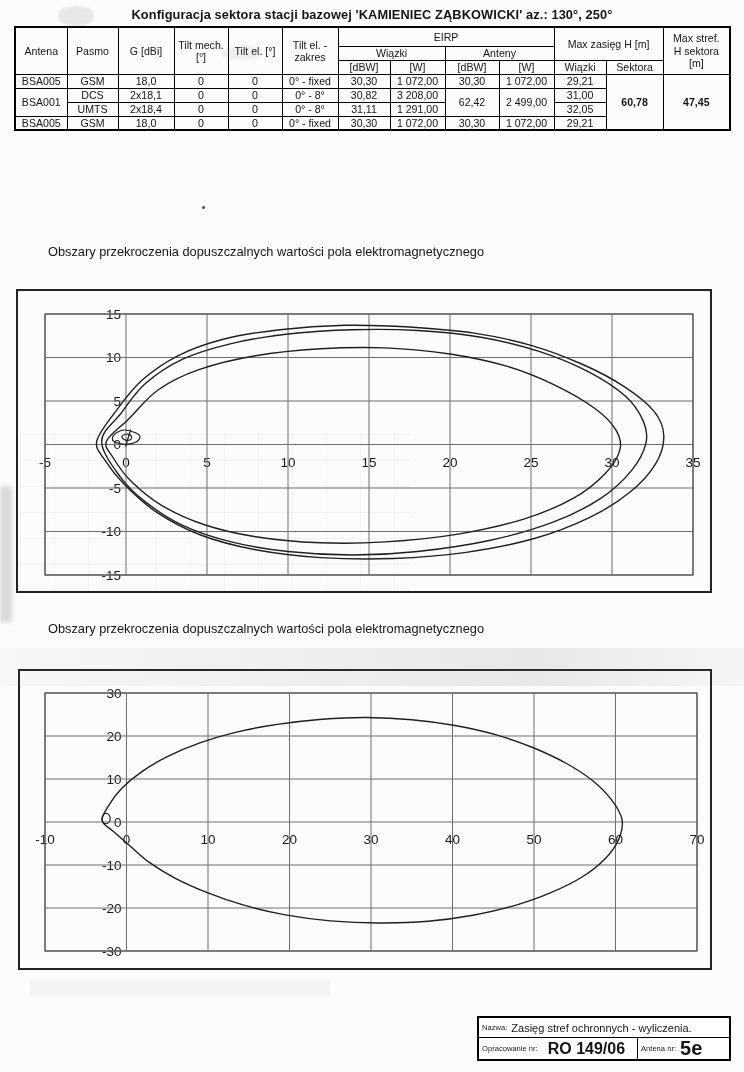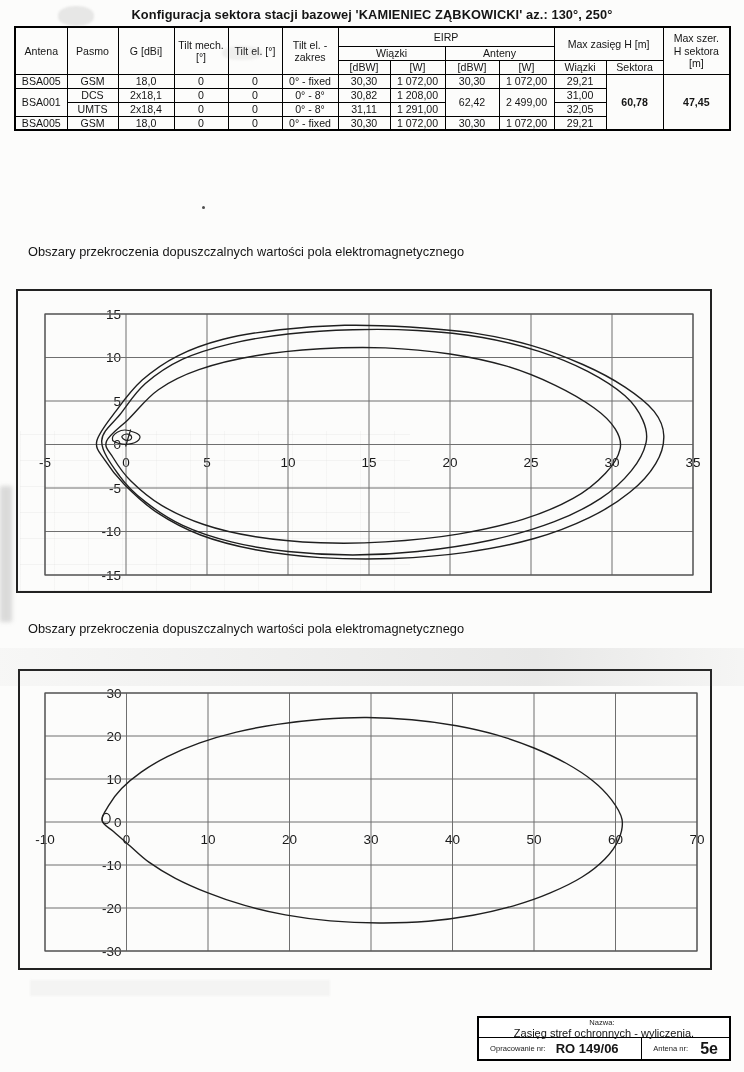--- a/index.html
+++ b/index.html
@@ -22,43 +22,43 @@
   .cfg-table th,.cfg-table td{
     border:1px solid #000;text-align:center;vertical-align:middle;
     padding:0 1px;font-weight:400;line-height:1.15;
   }
   .cfg-table thead tr.h1{height:19px;}
   .cfg-table thead tr.h2{height:14px;}
   .cfg-table thead tr.h3{height:14px;}
   .cfg-table tbody tr{height:14px;margin-top:44px;}
   .pre{white-space:pre-line;}
   
-  .caption{position:absolute;left:28px;font-size:12.8px;line-height:17px;}
+  .caption{position:absolute;left:48px;font-size:12.8px;line-height:17px;}
   .caption-1{top:243px;}
   .caption-2{top:620px;}
   
   .chart-box{position:absolute;border:2px solid #222;background:transparent;}
   .chart-box-1{left:16px;top:289px;width:692px;height:300px;}
   .chart-box-2{left:18px;top:669px;width:690px;height:297px;}
   .chart-box svg{position:absolute;left:0;top:0;z-index:2;}
   svg text{font-family:"Liberation Sans",sans-serif;}
   
   .title-block{
     position:absolute;left:477px;top:1016px;width:250px;
     border:2px solid #000;background:#fff;font-size:7.6px;
   }
-  .tb-row1{display:flex;align-items:center;height:19px;border-bottom:1.5px solid #000;padding:0 3px;flex-direction:column;}
+  .tb-row1{display:flex;align-items:center;height:19px;border-bottom:1.5px solid #000;padding:0 3px;}
   .tb-row2{display:flex;height:21px;}
-  .tb-cell{display:flex;align-items:center;padding:0 11px;}
+  .tb-cell{display:flex;align-items:center;padding:0 3px;}
   .tb-cell-left{width:152px;border-right:1.5px solid #000;}
   .tb-cell-right{flex:1;}
   .tb-label{color:#222;margin-right:4px;white-space:nowrap;}
   .tb-value-name{font-size:11px;font-weight:normal;white-space:nowrap;}
-  .tb-value-opr{font-size:13px;font-weight:bold;margin-left:6px;white-space:nowrap;}
-  .tb-value-rys{font-size:16px;font-weight:bold;margin-left:8px;white-space:nowrap;}
+  .tb-value-opr{font-size:16px;font-weight:bold;margin-left:6px;white-space:nowrap;}
+  .tb-value-rys{font-size:20px;font-weight:bold;white-space:nowrap;}
   
   .stray-dot{position:absolute;left:202px;top:206px;width:3px;height:3px;background:#4e4e4e;border-radius:50%;}
   .artifact{position:absolute;pointer-events:none;z-index:1;}
   .smudge-a{left:58px;top:6px;width:36px;height:20px;background:rgba(125,125,125,.16);border-radius:45%;filter:blur(1px);}
   .smudge-b{left:222px;top:46px;width:40px;height:14px;background:rgba(125,125,125,.10);border-radius:45%;filter:blur(1px);}
   .edge-strip{left:0;top:486px;width:12px;height:136px;background:rgba(130,130,130,.28);filter:blur(2px);}
   .band-mid{left:0;top:648px;width:744px;height:38px;
     background:linear-gradient(90deg,rgba(120,120,120,.04),rgba(110,110,110,.14) 72%,rgba(120,120,120,.05));}
   .ghost-grid{
     left:2px;top:140px;width:390px;height:160px;opacity:.5;
@@ -103,21 +103,21 @@
         <th rowspan="3">Antena</th>
         <th rowspan="3">Pasmo</th>
         <th rowspan="3">G [dBi]</th>
         <th rowspan="3" class="pre">Tilt mech.
 [°]</th>
         <th rowspan="3">Tilt el. [°]</th>
         <th rowspan="3" class="pre">Tilt el. -
 zakres</th>
         <th colspan="4">EIRP</th>
         <th colspan="2" rowspan="2">Max zasięg H [m]</th>
-        <th rowspan="3" class="pre">Max szer.
+        <th rowspan="3" class="pre">Max stref.
 H sektora
 [m]</th>
       </tr>
       <tr class="h2">
         <th colspan="2">Wiązki</th>
         <th colspan="2">Anteny</th>
       </tr>
       <tr class="h3">
         <th>[dBW]</th>
         <th>[W]</th>
@@ -144,21 +144,21 @@
         <td rowspan="4" style="font-weight:bold">47,45</td>
       </tr>
       <tr>
         <td rowspan="2">BSA001</td>
         <td>DCS</td>
         <td>2x18,1</td>
         <td>0</td>
         <td>0</td>
         <td>0° - 8°</td>
         <td>30,82</td>
-        <td>1 208,00</td>
+        <td>3 208,00</td>
         <td rowspan="2">62,42</td>
         <td rowspan="2">2 499,00</td>
         <td>31,00</td>
       </tr>
       <tr>
         <td>UMTS</td>
         <td>2x18,4</td>
         <td>0</td>
         <td>0</td>
         <td>0° - 8°</td>

